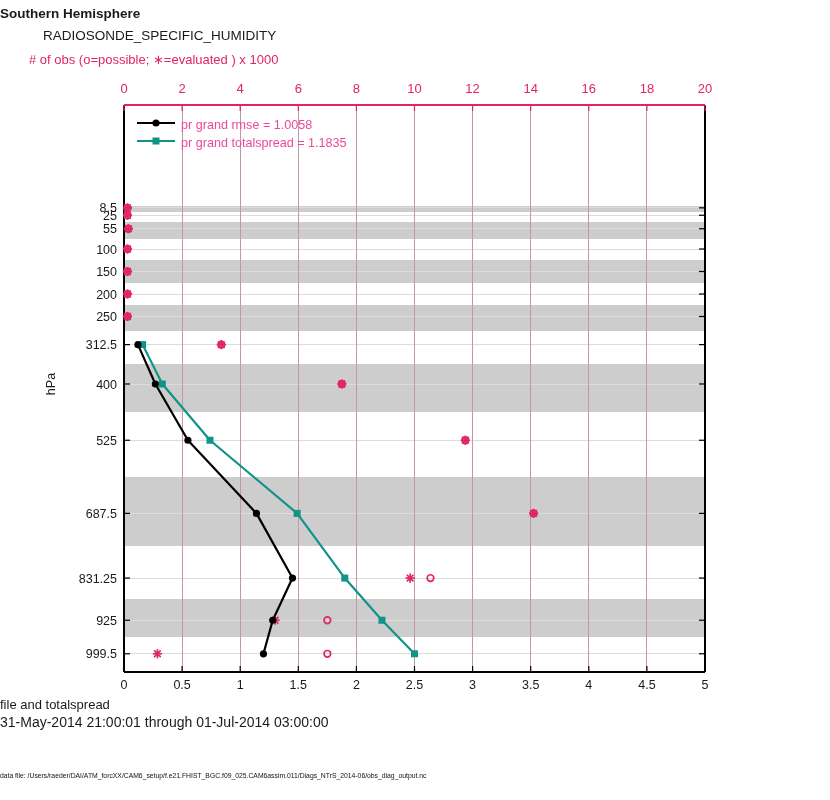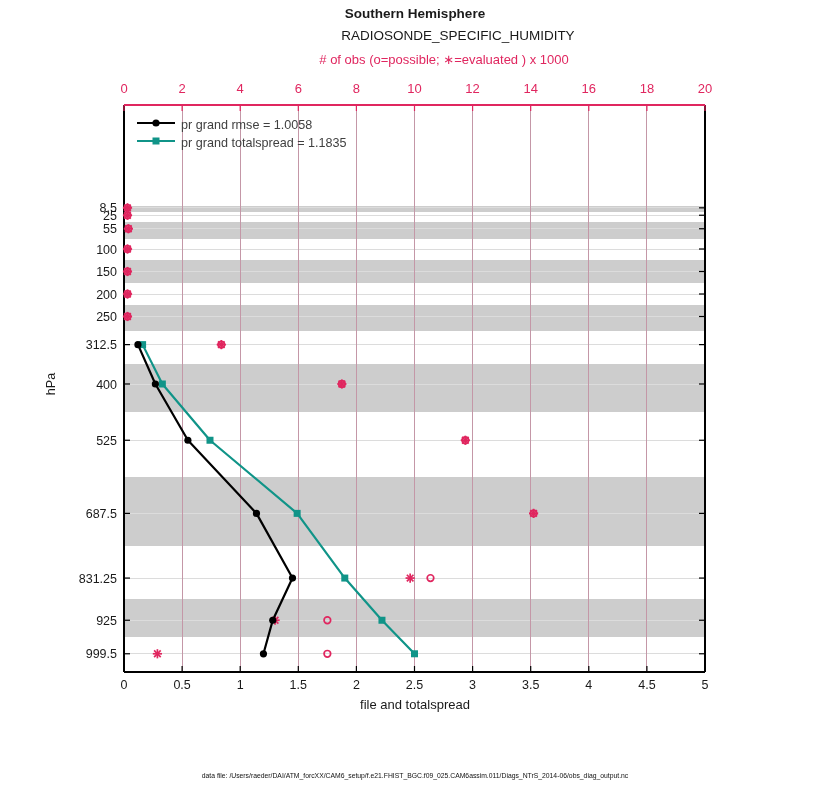--- a/index.html
+++ b/index.html
@@ -1,28 +1,28 @@
 <!DOCTYPE html>
 <html><head>
 <meta charset="utf-8">
 <style>
   html,body{margin:0;padding:0;background:#fff;}
   .page{position:relative;width:830px;height:800px;background:#ffffff;overflow:hidden;
         font-family:"Liberation Sans",sans-serif;color:#1a1a1a;}
-  .ctext{position:absolute;left:0;width:830px;text-align:center;white-space:nowrap;}
+  .ctext{position:absolute;left:0;width:830px;white-space:nowrap;}
   #title1{top:6px;font-size:13.5px;font-weight:bold;}
   #title2{top:28px;font-size:13.5px;font-weight:normal;margin-left:43px;}
   #obslabel{top:52px;font-size:13px;color:#e0265f;margin-left:29px;}
   #xlabel{top:697px;font-size:13px;}
   #daterange{top:714px;font-size:14px;}
   #footer{top:772px;font-size:6.8px;color:#111;}
   #plot-svg{position:absolute;left:0;top:0;}
   #legend{position:absolute;left:136px;top:116px;}
   .legend-row{display:flex;align-items:center;height:18px;}
-  .legend-label{font-size:12.6px;color:#404040;margin-left:5px;white-space:nowrap;}
+  .legend-label{font-size:12.6px;color:#ec4899;margin-left:5px;white-space:nowrap;}
   #hpa-label{position:absolute;left:40px;top:377px;font-size:12.5px;
              transform:rotate(-90deg);transform-origin:center;}
 </style>
 </head>
 <body>
 
 <div class="page">
 
   <svg id="plot-svg" width="830" height="800">
       <rect x="124" y="205.783125" width="581" height="5.754374999999982" fill="#cdcdcd" shape-rendering="crispEdges"></rect>
@@ -278,15 +278,16 @@
             <line x1="1" y1="7" x2="39" y2="7" stroke="#109488" stroke-width="2.2"></line>
             <rect x="16.5" y="3.5" width="7" height="7" fill="#109488"></rect>
           </svg></span>
       <span class="legend-label">pr grand totalspread = 1.1835</span>
     </div>
   </div>
 
   <div id="hpa-label">hPa</div>
 
   <div class="ctext" id="xlabel">file and totalspread</div>
+  <div class="ctext" id="daterange">31-May-2014 21:00:01 through 01-Jul-2014 03:00:00</div>
   <div class="ctext" id="footer">data file: /Users/raeder/DAI/ATM_forcXX/CAM6_setup/f.e21.FHIST_BGC.f09_025.CAM6assim.011/Diags_NTrS_2014-06/obs_diag_output.nc</div>
 
 </div>
 
 </body></html>

